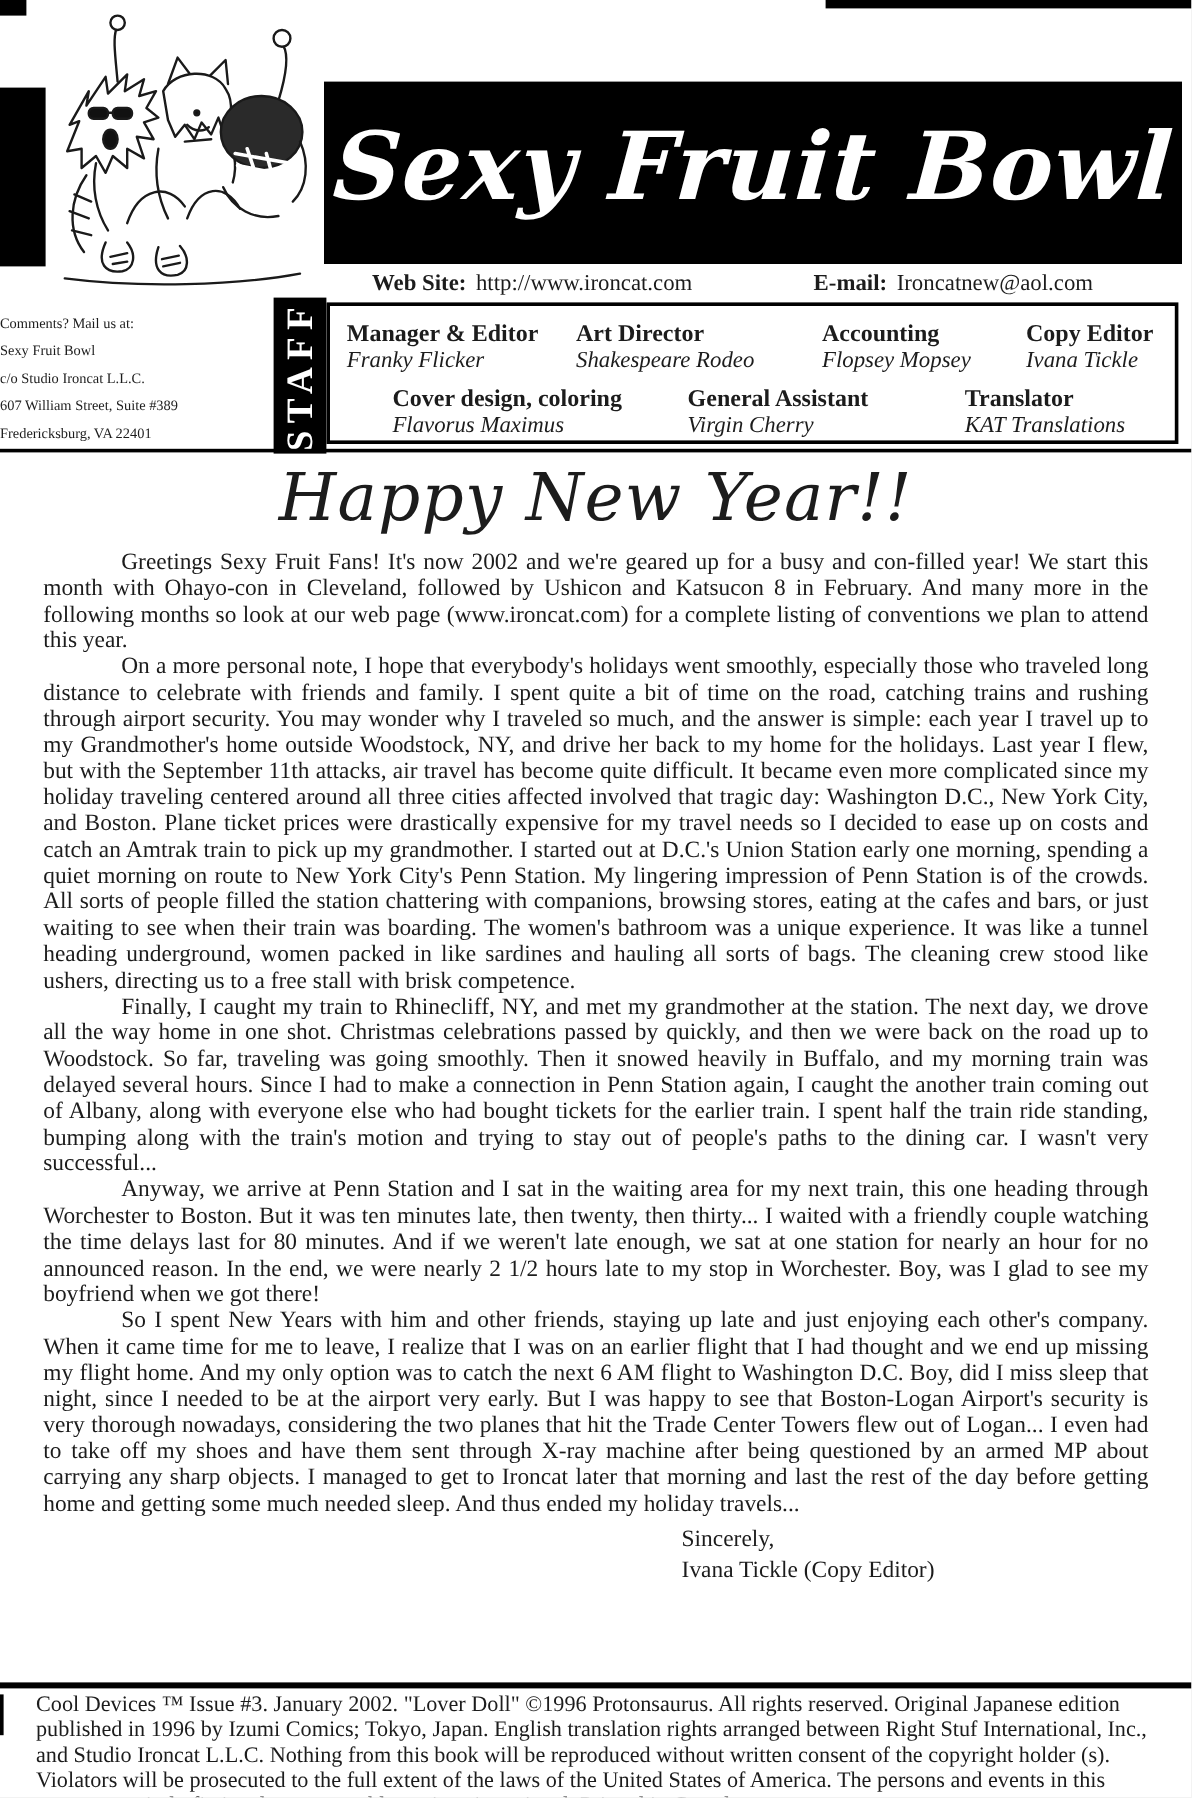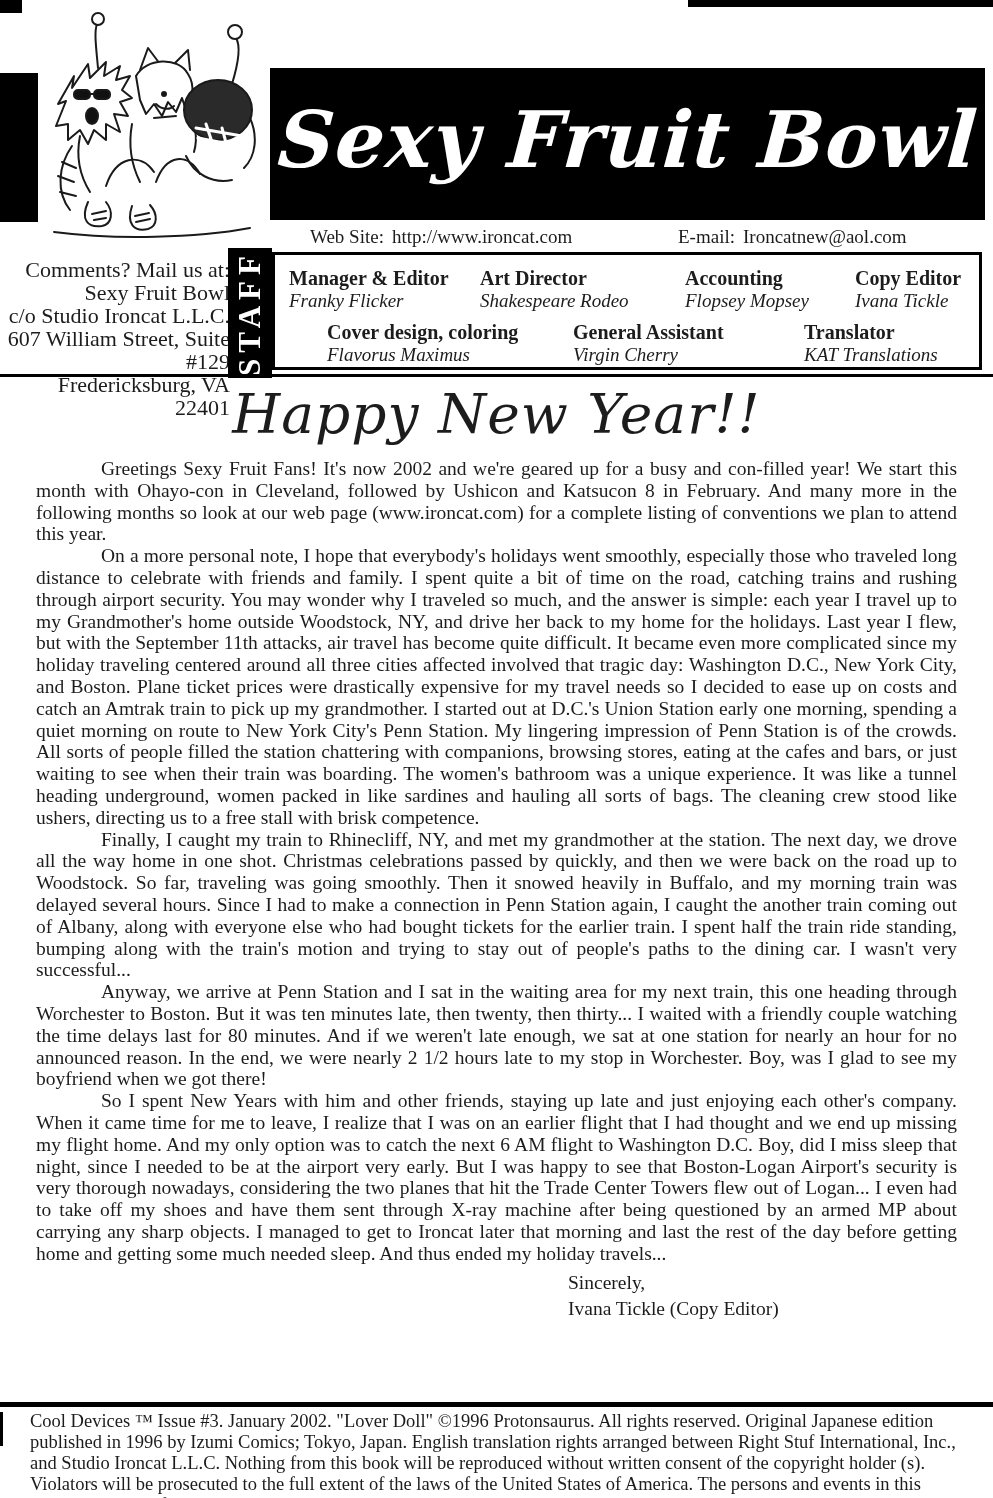--- a/index.html
+++ b/index.html
@@ -27,26 +27,26 @@
   }
   .banner .title {
     color:#fff; font-family:"DejaVu Serif","Liberation Serif",serif;
     font-style:italic; font-weight:bold; font-size:78px; line-height:1;
     letter-spacing:1px; transform:skewX(-4deg); white-space:nowrap;
     padding-bottom:8px;
   }
   .contact-row { position:absolute; left:270px; top:226px; width:715px; font-size:19px; }
   .contact-row .web { position:absolute; left:40px; top:0; white-space:nowrap; }
   .contact-row .mail { position:absolute; left:408px; top:0; white-space:nowrap; }
-  .contact-row .lbl { margin-right:8px; }
+  .contact-row .lbl { margin-right:8px;font-weight:bold; }
 
   
   .mail-box {
     position:absolute; left:0; top:258px; width:230px;
-    text-align:right; font-size:22px; line-height:23px;
+    text-align:left; font-size:12px; line-height:23px;
   }
 
   
   .staff-strip { position:absolute; left:228px; top:248px; width:44px; height:130px; background:#000; }
   .staff-strip .vertical {
     position:absolute; left:50%; top:50%;
     transform:translate(-50%,-50%) rotate(-90deg);
     color:#fff; font-weight:bold; font-size:31px; letter-spacing:6px;
     white-space:nowrap;
   }
@@ -159,21 +159,21 @@
     </span>
     <span class="mail">
       <span class="lbl">E-mail:</span><span>Ironcatnew@aol.com</span>
     </span>
   </div>
 
   <div class="mail-box">
     <div>Comments? Mail us at:</div>
     <div>Sexy Fruit Bowl</div>
     <div>c/o Studio Ironcat L.L.C.</div>
-    <div>607 William Street, Suite #129</div>
+    <div>607 William Street, Suite #389</div>
     <div>Fredericksburg, VA 22401</div>
   </div>
 
   <div class="staff-strip">
     <span class="vertical">STAFF</span>
   </div>
   <div class="staff-box">
     <div class="staff-entry se-r1c2">
       <div class="role">Art Director</div>
       <div class="name">Shakespeare Rodeo</div>

